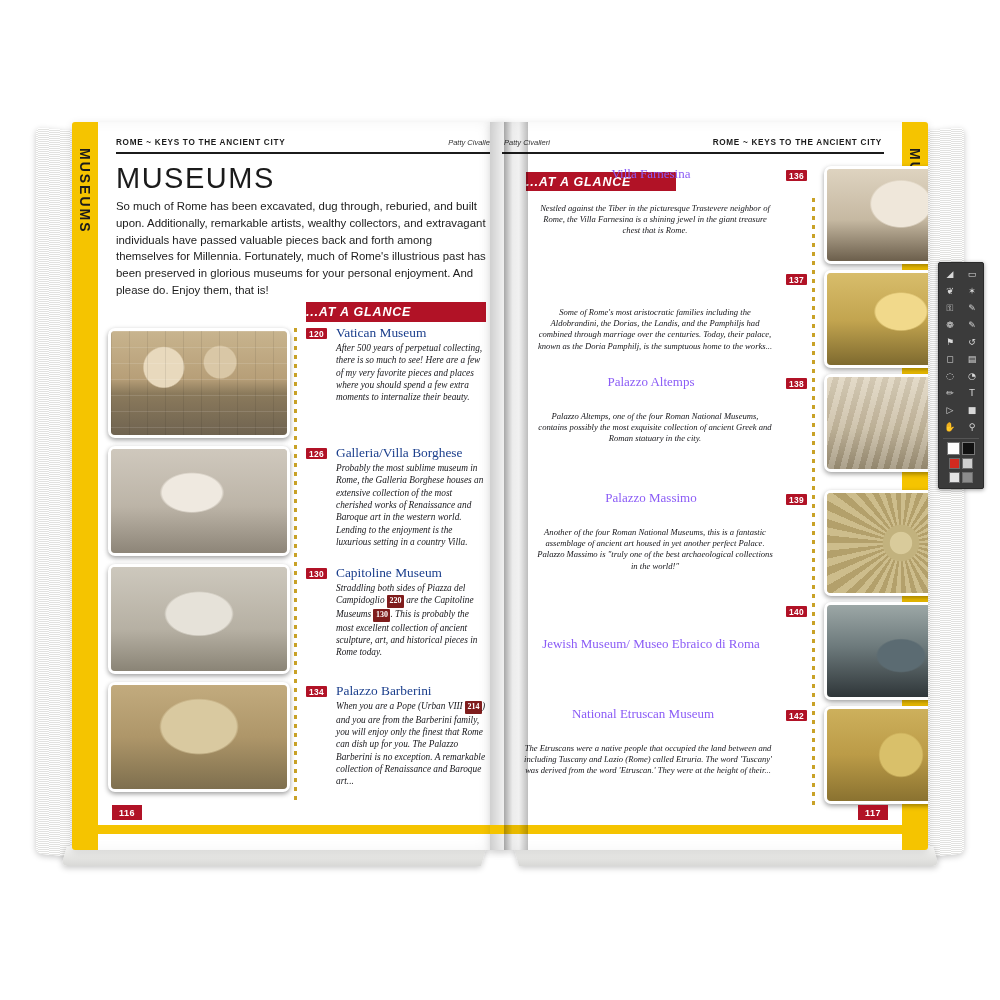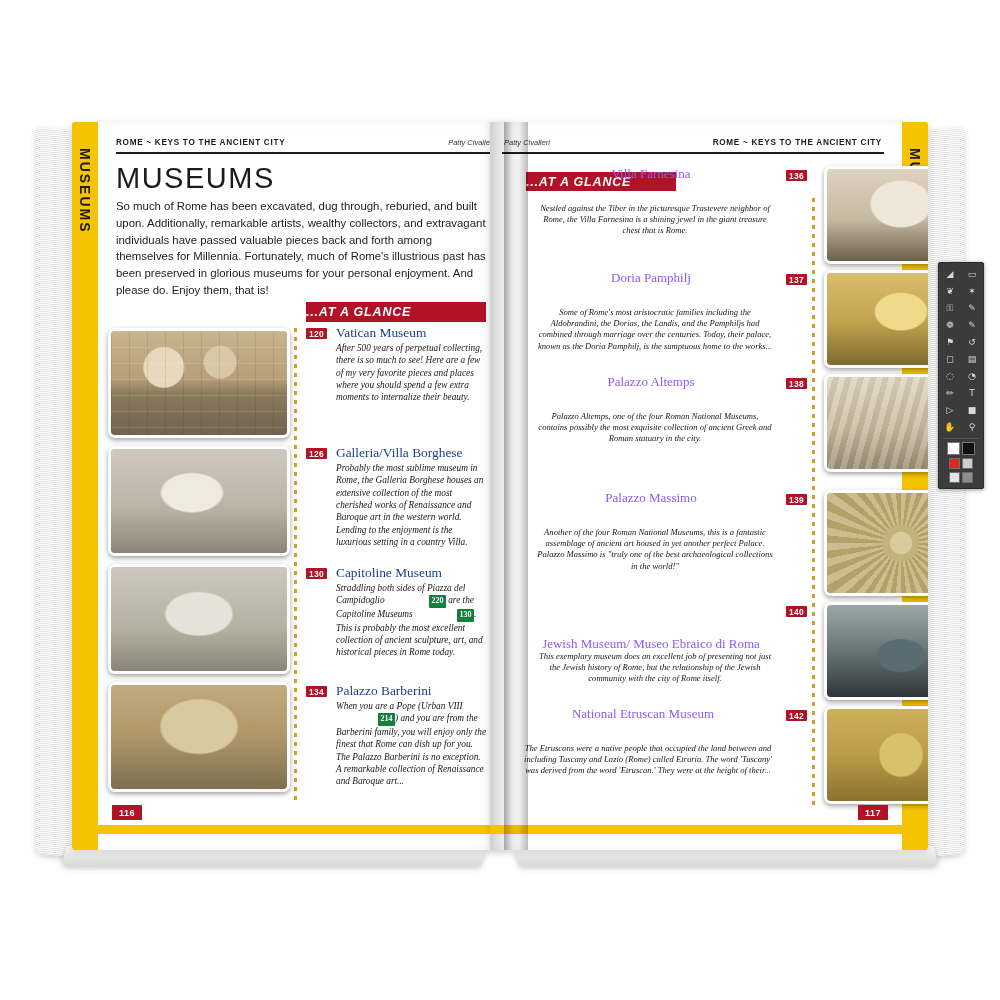--- a/index.html
+++ b/index.html
@@ -262,29 +262,28 @@
     color: #ffffff;
     font-size: 8.4px;
     font-weight: bold;
     padding: 1.5px 3px;
     border-radius: 1px;
     letter-spacing: 0.3px;
     line-height: 1;
   }
   .inline-badge {
     display: inline-block;
-    background: #15803d;
+    background: #7f1d1d;
     color: #fff;
     font-size: 8px;
     font-weight: bold;
     font-style: normal;
     padding: 1px 2.5px;
     border-radius: 1px;
     vertical-align: baseline;
-    margin-left: 42px;
   }
 
   
   .r-title {
     position: absolute;
     font-family: Liberation Serif, serif;
     font-size: 13px;
     color: #8b5cf6;
     text-align: center;
   }
@@ -511,34 +510,32 @@
       </div>
       <div class="photo" style="left:334px; top:584px; width:148px; height:92px;">
         <div class="inner art-etruscan"></div>
       </div>
 
       <div class="pgbadge" style="left:296px; top:48px;">136</div>
       <div class="r-title" style="left:36px; top:44px; width:250px;">Villa Farnesina</div>
       <div class="r-body" style="left:46px; top:62px; width:238px;">Nestled against the Tiber in the picturesque Trastevere neighbor of Rome, the Villa Farnesina is a shining jewel in the giant treasure chest that is Rome.</div>
 
       <div class="pgbadge" style="left:296px; top:152px;">137</div>
-      <div class="r-title" style="left:36px; top:148px; width:250px;">Doria Pamphilj</div>
       <div class="r-body" style="left:46px; top:166px; width:238px;">Some of Rome's most aristocratic families including the Aldobrandini, the Dorias, the Landis, and the Pamphiljs had combined through marriage over the centuries. Today, their palace, known as the Doria Pamphilj, is the sumptuous home to the works...</div>
 
       <div class="pgbadge" style="left:296px; top:256px;">138</div>
       <div class="r-title" style="left:36px; top:252px; width:250px;">Palazzo Altemps</div>
       <div class="r-body" style="left:46px; top:270px; width:238px;">Palazzo Altemps, one of the four Roman National Museums, contains possibly the most exquisite collection of ancient Greek and Roman statuary in the city.</div>
 
       <div class="pgbadge" style="left:296px; top:372px;">139</div>
       <div class="r-title" style="left:36px; top:368px; width:250px;">Palazzo Massimo</div>
       <div class="r-body" style="left:46px; top:386px; width:238px;">Another of the four Roman National Museums, this is a fantastic assemblage of ancient art housed in yet another perfect Palace. Palazzo Massimo is "truly one of the best archaeological collections in the world!"</div>
 
       <div class="pgbadge" style="left:296px; top:484px;">140</div>
       <div class="r-title" style="left:36px; top:478px; width:250px;margin-top:36px;">Jewish Museum/ Museo Ebraico di Roma</div>
-      <div class="r-body" style="left:46px; top:510px; width:238px;">This exemplary museum does an excellent job of presenting not just the Jewish history of Rome, but the relationship of the Jewish community with the city of Rome itself.</div>
 
       <div class="pgbadge" style="left:296px; top:588px;">142</div>
       <div class="r-title" style="left:20px; top:584px; width:266px;">National Etruscan Museum</div>
       <div class="r-body" style="left:30px; top:602px; width:256px;">The Etruscans were a native people that occupied the land between and including Tuscany and Lazio (Rome) called Etruria. The word 'Tuscany' was derived from the word 'Etruscan.' They were at the height of their...</div>
 
       <div class="bottom-rule"></div>
       <div class="folio" style="right:40px;">117</div>
     </div>
 
     <div class="gutter"></div>

